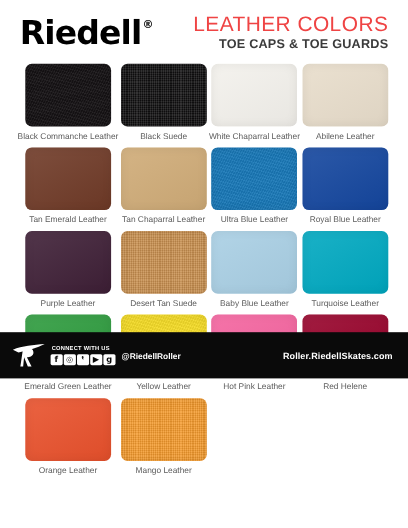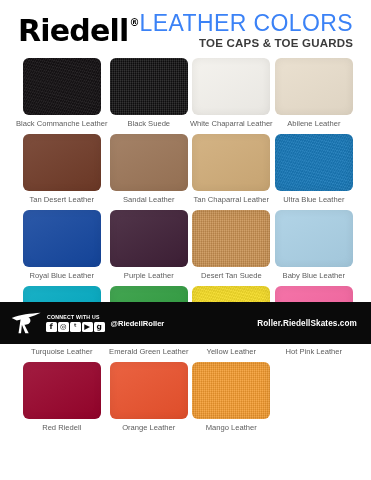--- a/index.html
+++ b/index.html
@@ -46,23 +46,23 @@
     margin-left:1px;
     margin-top:2px;
   }
   .header-right {
     margin-left:auto;
     text-align:right;
     padding-right:4px;
   }
   .title-main {
     font-family:"Liberation Sans", sans-serif;
-    font-size:23px;
+    font-size:19px;
     letter-spacing:0.4px;
-    color:#3b82f6;
+    color:#ef4444;
     line-height:1.05;
     white-space:nowrap;
     text-align:center;
   }
   .title-sub {
     font-family:"Liberation Sans", sans-serif;
     font-weight:bold;
     font-size:11.5px;
     letter-spacing:0.2px;
     color:#3b3b3b;
@@ -235,25 +235,21 @@
       <div class="cell">
         <div class="swatch tex-smooth" style="background: rgb(243, 241, 236);"></div>
         <div class="label">White Chaparral Leather</div>
       </div>
       <div class="cell">
         <div class="swatch tex-smooth" style="background: rgb(232, 221, 203);"></div>
         <div class="label">Abilene Leather</div>
       </div>
       <div class="cell">
         <div class="swatch tex-smooth" style="background: rgb(111, 58, 39);"></div>
-        <div class="label">Tan Desert Leather</div>
-      </div>
-      <div class="cell">
-        <div class="swatch tex-smooth" style="background: rgb(154, 116, 86);"></div>
-        <div class="label">Sandal Leather</div>
+        <div class="label">Tan Emerald Leather</div>
       </div>
       <div class="cell">
         <div class="swatch tex-smooth" style="background: rgb(207, 171, 119);"></div>
         <div class="label">Tan Chaparral Leather</div>
       </div>
       <div class="cell">
         <div class="swatch tex-grain" style="background: rgb(26, 121, 184);"></div>
         <div class="label">Ultra Blue Leather</div>
       </div>
       <div class="cell">
@@ -283,21 +279,21 @@
       <div class="cell">
         <div class="swatch tex-grain" style="background: rgb(245, 220, 42);"></div>
         <div class="label">Yellow Leather</div>
       </div>
       <div class="cell">
         <div class="swatch tex-smooth" style="background: rgb(244, 100, 159);"></div>
         <div class="label">Hot Pink Leather</div>
       </div>
       <div class="cell">
         <div class="swatch tex-smooth" style="background: rgb(151, 3, 43);"></div>
-        <div class="label">Red Riedell</div>
+        <div class="label">Red Helene</div>
       </div>
       <div class="cell">
         <div class="swatch tex-smooth" style="background: rgb(232, 81, 44);"></div>
         <div class="label">Orange Leather</div>
       </div>
       <div class="cell">
         <div class="swatch tex-suede" style="background: rgb(245, 155, 46);"></div>
         <div class="label">Mango Leather</div>
       </div>
     </div>

